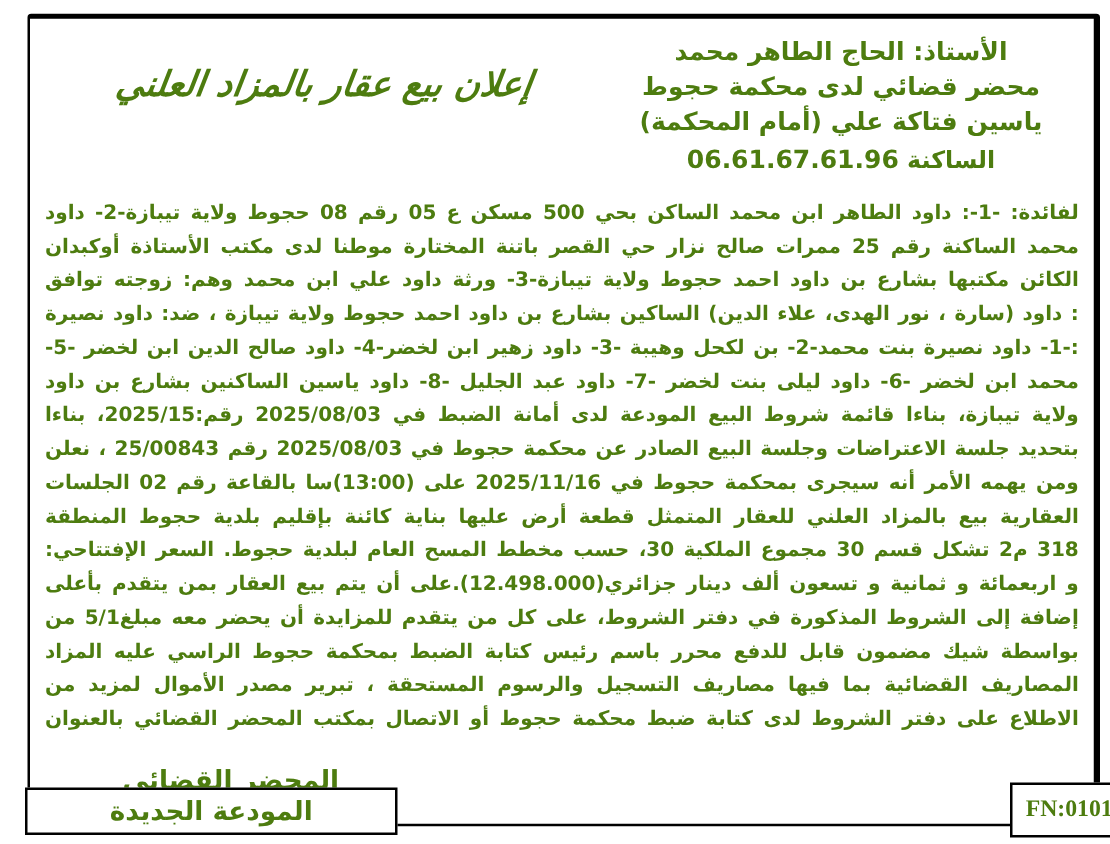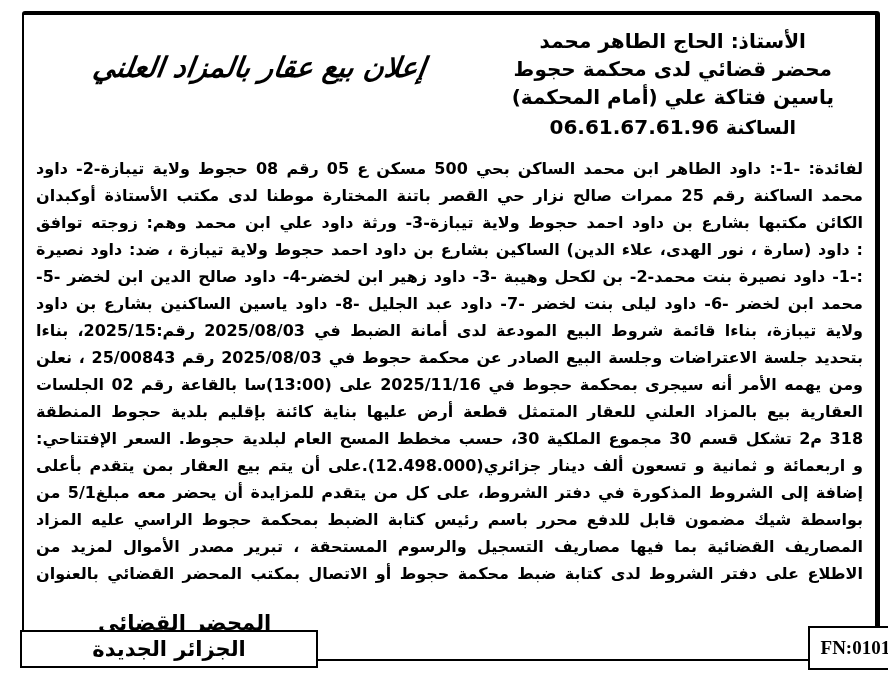--- a/index.html
+++ b/index.html
@@ -1,18 +1,18 @@
 <!DOCTYPE html>
 <html lang="ar"><head>
 <meta charset="utf-8">
 <style>
   html,body{margin:0;padding:0;background:#fff;}
   .page{
     position:relative;width:888px;height:675px;background:#ffffff;
-    font-family:"DejaVu Sans",sans-serif;color:#000000;overflow:hidden;
+    font-family:"DejaVu Sans",sans-serif;color:#4d7c0f;overflow:hidden;
   }
   .doc-border{
     position:absolute;left:22px;top:11px;right:8px;bottom:14px;
     border:2px solid #000;border-top-width:4px;border-right-width:5px;
     border-radius:3px;box-sizing:border-box;
   }
   .doc-inner{padding:8px 12px 0 12px;}
   
   .header-row{display:flex;flex-direction:row;direction:rtl;align-items:flex-start;}
   .contact-block{
@@ -94,19 +94,19 @@
           <div class="body-line">المصاريف القضائية بما فيها مصاريف التسجيل والرسوم المستحقة ، تبرير مصدر الأموال لمزيد من المعلومات يمكن</div>
           <div class="body-line">الاطلاع على دفتر الشروط لدى كتابة ضبط محكمة حجوط أو الاتصال بمكتب المحضر القضائي بالعنوان المذكور أعلاه .</div>
         </div>
 
       <div class="signature">المحضر القضائي</div>
 
     </div>
   </div>
 
   <div class="stamp stamp-news">
-    <span>الجزائر الجديدة</span>
+    <span>المودعة الجديدة</span>
   </div>
 
   <div class="stamp stamp-ref">
     <span>FN:0101/25</span>
   </div>
 </div>
 
 </body></html>

